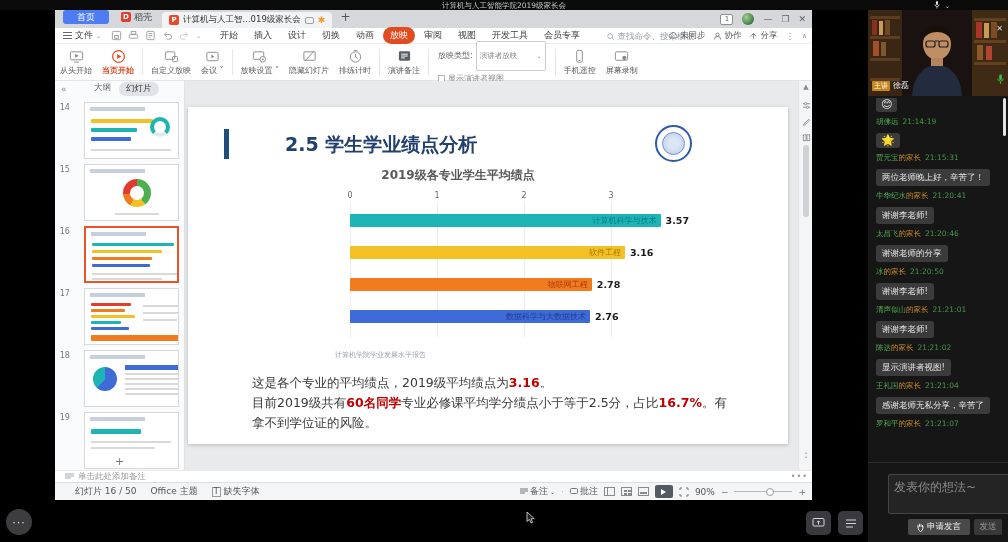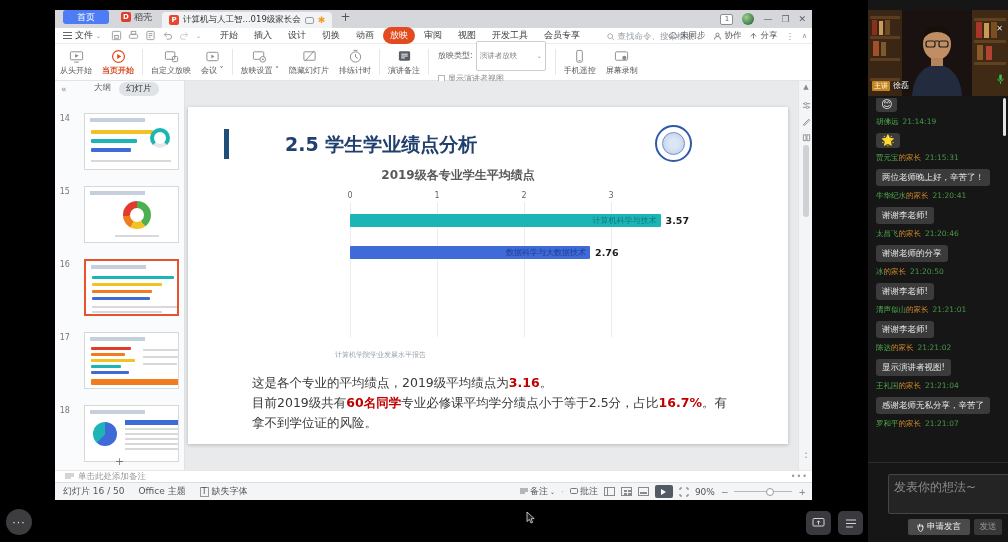--- a/index.html
+++ b/index.html
@@ -55,21 +55,21 @@
   .cbx { width:7px; height:7px; border:1px solid #b5b5b5; background:#fff; }
 
   
   .wps-body { position:absolute; left:0; top:71px; width:100%; height:389px; background:#e9eaec; }
   
   .leftpanel { position:absolute; left:0; top:0; width:130px; height:100%; background:#fafbfc; border-right:1px solid #e2e2e2; overflow:hidden; }
   .lp-head { height:16px; display:flex; align-items:center; font-size:8.5px; color:#666; gap:8px; padding:0 6px; }
   .lp-collapse { color:#888; font-size:9px; }
   .lp-tabs { flex:1; display:flex; justify-content:center; gap:8px; }
   .lp-tab.sel { background:#dfe2e6; border-radius:8px; padding:1px 7px; color:#333; }
-  .thumb-item { display:flex; gap:14px; margin:16px 5px 0 4px; }
+  .thumb-item { display:flex; gap:14px; margin:5px 5px 0 4px; }
   .thumb-num { width:12px; font-size:8px; color:#777; text-align:right; padding-top:1px; }
   .thumb-box { position:relative; width:104px; height:57px; background:#fff; border:1px solid #d8d8d8; overflow:hidden; }
   .thumb-item.sel .thumb-box { border:2px solid #e8532c; }
   .t-title { position:absolute; left:5px; top:4px; width:55px; height:4px; background:#c6d0dc; }
   .t-bar { position:absolute; height:4px; border-radius:1px; }
   .t-line { position:absolute; height:2px; background:#d9d9d9; }
   .lp-add { position:absolute; bottom:2px; left:60px; color:#777; font-size:11px; }
 
   
   .canvas { position:absolute; left:130px; top:0; width:613px; height:100%; }
@@ -93,21 +93,21 @@
 
   
   .rightrail { position:absolute; right:0; top:0; width:14px; height:100%; background:#f4f5f6; border-left:1px solid #e5e5e5; }
   .rr-ico { position:absolute; left:1px; width:12px; text-align:center; color:#8a8a8a; }
   .rr-thumbbar { position:absolute; left:4px; top:64px; width:6px; height:72px; background:#cfd1d4; border-radius:3px; }
 
   
   .notesbar { position:absolute; left:0; top:460px; width:100%; height:12px; background:#fff; border-top:1px solid #e8e8e8; font-size:8.5px; color:#9a9a9a; display:flex; align-items:center; gap:4px; padding-left:10px; }
   .notes-dots { position:absolute; right:4px; top:1px; color:#999; letter-spacing:1px; font-size:8px; }
   .statusbar { position:absolute; left:0; top:472px; width:100%; height:18px; background:#f4f5f6; border-top:1px solid #ddd; font-size:9px; color:#555; display:flex; align-items:center; }
-  .sb-left { display:flex; gap:14px; padding-left:8px; align-items:center; }
+  .sb-left { display:flex; gap:14px; padding-left:20px; align-items:center; }
   .sb-right { position:absolute; right:6px; display:flex; gap:6px; align-items:center; }
   .view-ico { width:11px; height:9px; border:1px solid #8a8a8a; position:relative; }
   .view-ico.v1:after { content:""; position:absolute; left:2px; top:0; bottom:0; width:1px; background:#8a8a8a; }
   .view-ico.v2 { background:linear-gradient(#8a8a8a,#8a8a8a) 2px 2px/3px 2px no-repeat, linear-gradient(#8a8a8a,#8a8a8a) 6px 2px/3px 2px no-repeat, linear-gradient(#8a8a8a,#8a8a8a) 2px 5px/3px 2px no-repeat, linear-gradient(#8a8a8a,#8a8a8a) 6px 5px/3px 2px no-repeat; }
   .view-ico.v3:after { content:""; position:absolute; left:1px; right:1px; bottom:1px; height:2px; background:#8a8a8a; }
   .playbtn { width:18px; height:13px; background:#535a63; border-radius:2px; display:flex; align-items:center; justify-content:center; }
   .playbtn .tri { width:0; height:0; border-left:5px solid #fff; border-top:3.5px solid transparent; border-bottom:3.5px solid transparent; }
   .zoom-slider { width:58px; height:1px; background:#b9b9b9; position:relative; }
   .zoom-knob { position:absolute; left:54%; top:-3.5px; width:8px; height:8px; border-radius:50%; background:#fff; border:1px solid #9a9a9a; }
 
@@ -138,20 +138,30 @@
   .btn-raise { left:40px; width:62px; background:#4a4a4a; color:#eee; }
   .btn-send { left:106px; width:28px; background:#383838; color:#9a9a9a; }
 
   .cursor { position:absolute; left:471px; top:430px; z-index:50; }
 </style>
 </head>
 <body>
 
 <div class="screen">
 
+  <div class="meet-titlebar">
+    <span class="meet-title">计算机与人工智能学院2019级家长会</span>
+    <span class="mt-icons">
+      <svg width="6" height="8" viewBox="0 0 6 8">
+          <rect x="2" y="0" width="2" height="4" rx="1" fill="#ddd"></rect>
+          <path d="M1 3.5 a2 2 0 0 0 4 0 M3 5.5 V7.5" stroke="#ddd" stroke-width="0.8" fill="none"></path>
+        </svg>
+      <span style="font-size:6px;">⌄</span>
+    </span>
+  </div>
 
   <div class="wps">
 
     <div class="tabbar">
       <div class="tab-home">首页</div>
       <div class="tab-docker">
         <span class="docker-ico">D</span>
         <span>稻壳</span>
       </div>
       <div class="tab-doc">
@@ -436,20 +446,32 @@
               <span class="tick" style="left: 87px;">1</span>
               <div class="gridline" style="left: 174px;"></div>
               <span class="tick" style="left: 174px;">2</span>
               <div class="gridline" style="left: 261px;"></div>
               <span class="tick" style="left: 261px;">3</span>
               <div class="bars">
                 <div class="bar-row">
                   <div class="bar" style="width: 310.59px; background: rgb(28, 180, 180);">
                     <span class="bar-label" style="color: rgb(12, 124, 128);">计算机科学与技术</span>
                     <span class="bar-value">3.57</span>
+                  </div>
+                </div>
+                <div class="bar-row">
+                  <div class="bar" style="width: 274.92px; background: rgb(242, 193, 37);">
+                    <span class="bar-label" style="color: rgb(176, 120, 0);">软件工程</span>
+                    <span class="bar-value">3.16</span>
+                  </div>
+                </div>
+                <div class="bar-row">
+                  <div class="bar" style="width: 241.86px; background: rgb(240, 124, 31);">
+                    <span class="bar-label" style="color: rgb(176, 58, 16);">物联网工程</span>
+                    <span class="bar-value">2.78</span>
                   </div>
                 </div>
                 <div class="bar-row">
                   <div class="bar" style="width: 240.12px; background: rgb(63, 107, 216);">
                     <span class="bar-label" style="color: rgb(28, 60, 142);">数据科学与大数据技术</span>
                     <span class="bar-value">2.76</span>
                   </div>
                 </div>
               </div>
             </div>

